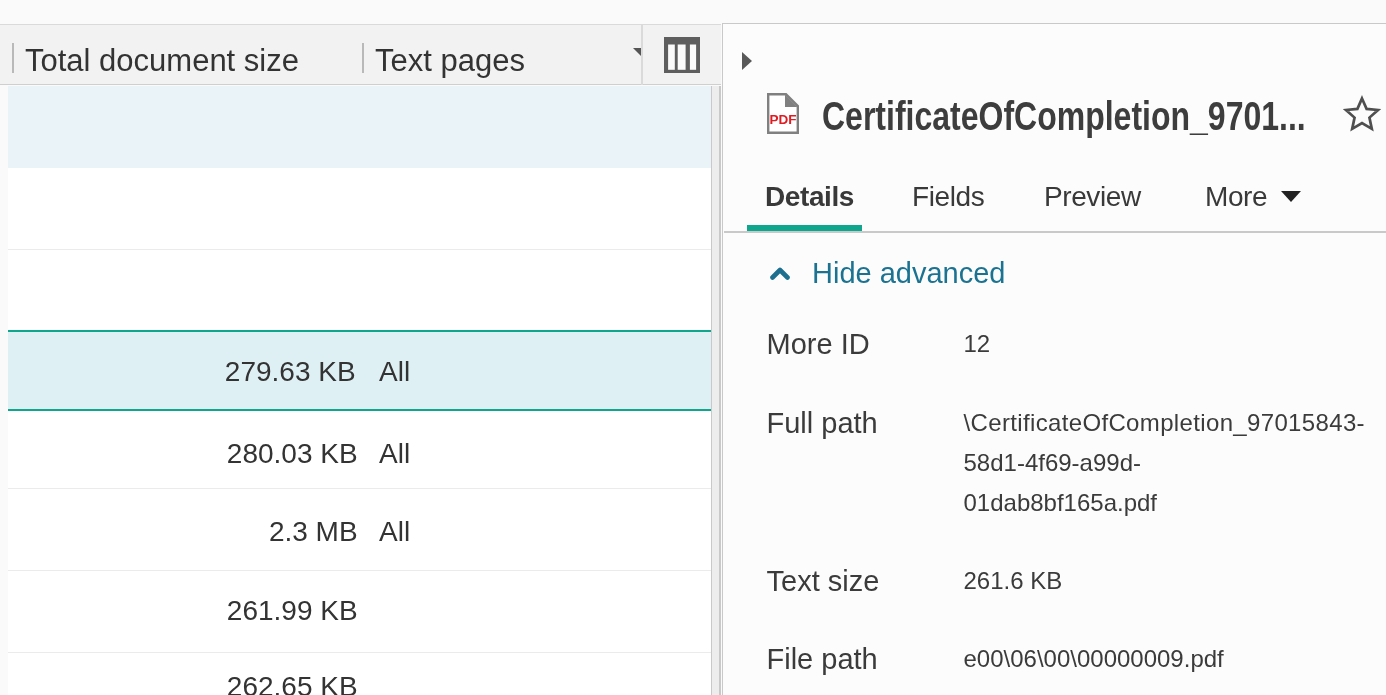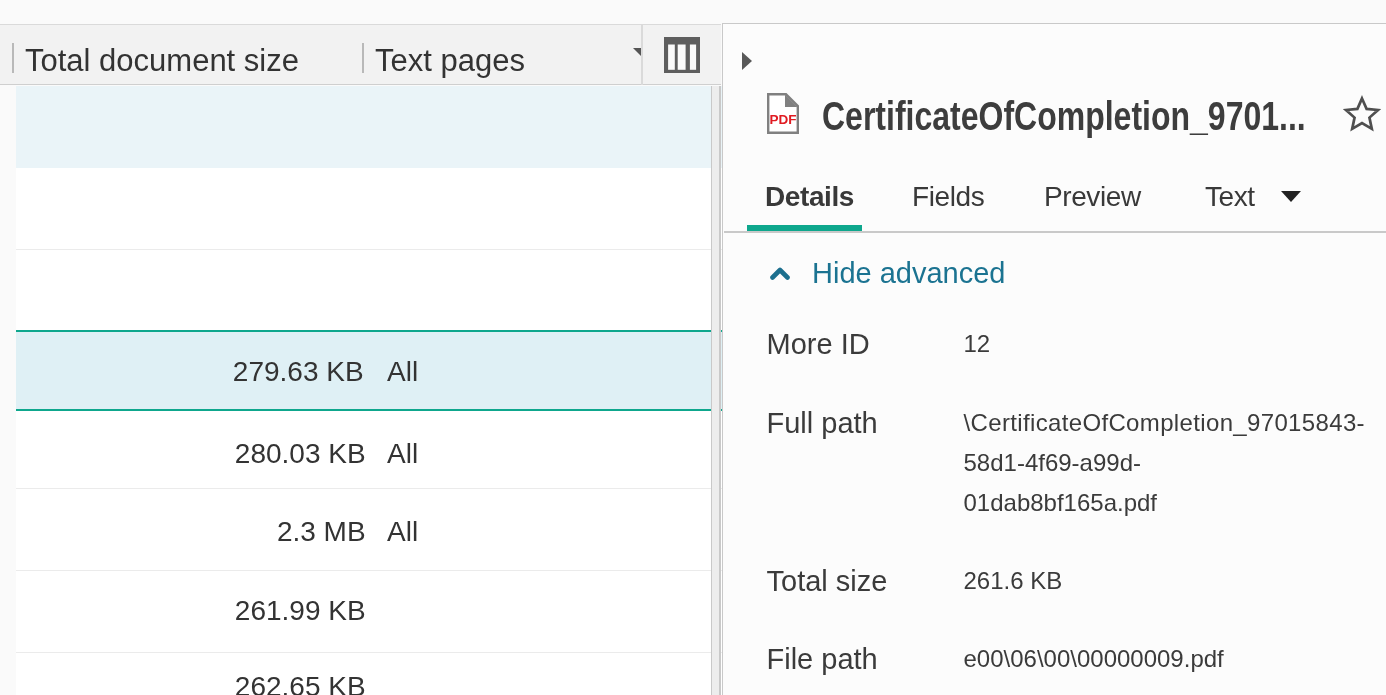--- a/index.html
+++ b/index.html
@@ -9,21 +9,21 @@
   
   #lpane{position:absolute;left:0;top:0;width:721px;height:695px;}
   #lhead{position:absolute;left:0;top:24px;width:721px;height:61px;background:#f2f2f2;
          border-top:1.5px solid #dadada;border-bottom:1.5px solid #cfcfcf;box-sizing:border-box;}
   .hsep{position:absolute;top:43px;width:2px;height:30px;background:#b9b9b9;}
   .htxt{position:absolute;font-size:31px;color:#333;line-height:35px;}
   #hline{position:absolute;left:641px;top:25px;width:2px;height:60px;background:#dadada;}
   #corner{position:absolute;left:633px;top:48px;width:0;height:0;
           border-top:8.5px solid #555;border-left:8.5px solid transparent;}
   
-  #rows{position:absolute;left:16px;top:85.5px;width:710.5px;height:609.5px;background:#fff;}
+  #rows{position:absolute;left:8px;top:85.5px;width:710.5px;height:609.5px;background:#fff;}
   .row{position:absolute;left:0;width:710.5px;}
   .rtxt{position:absolute;font-size:28px;color:#333;line-height:32px;}
   .rnum{text-align:right;right:360.9px;}
   
   #sbar{position:absolute;left:710.5px;top:85.5px;width:10px;height:609.5px;background:#ededed;
         border-left:1.5px solid #c9c9c9;border-right:2px solid #c9c9c9;box-sizing:border-box;}
   
   #rpanel{position:absolute;left:722px;top:22.5px;width:664px;height:672.5px;background:#fcfcfc;
           border-left:1.5px solid #c9c9c9;border-top:1.5px solid #c9c9c9;box-sizing:border-box;}
   #collapse{position:absolute;left:742px;top:52px;width:0;height:0;
@@ -99,33 +99,33 @@
 
   <div id="title">CertificateOfCompletion_9701...</div>
 
   <svg class="abs" style="left:1343px;top:95px;" width="38" height="37" viewBox="0 0 24 23">
     <path d="M12 2 L14.9 8.6 L22.1 9.3 L16.7 14.1 L18.2 21.2 L12 17.5 L5.8 21.2 L7.3 14.1 L1.9 9.3 L9.1 8.6 Z" fill="none" stroke="#4f4f4f" stroke-width="1.7" stroke-linejoin="miter"></path>
   </svg>
 
   <div class="tab" style="left:765px;font-weight:bold;">Details</div>
   <div class="tab" style="left:912px;">Fields</div>
   <div class="tab" style="left:1044px;">Preview</div>
-  <div class="tab" style="left:1205px;">Text</div>
+  <div class="tab" style="left:1205px;">More</div>
   <div id="morecaret"></div>
   <div id="tabuline"></div>
   <div id="tabdiv"></div>
 
   <svg id="hidechev" width="20" height="15" viewBox="0 0 20 15">
     <path d="M2.5 11.5 L10 4 L17.5 11.5" fill="none" stroke="#1c6f8e" stroke-width="4.6" stroke-linecap="round" stroke-linejoin="round"></path>
   </svg>
   <div id="hideadv">Hide advanced</div>
 
   <div class="dlabel" style="top:324px;">More ID</div>
   <div class="dvalue" style="top:324px;">12</div>
 
   <div class="dlabel" style="top:402.5px;">Full path</div>
   <div class="dvalue" style="top:402.5px;"><span style="letter-spacing:0.35px">\CertificateOfCompletion_97015843-</span><br>58d1-4f69-a99d-<br>01dab8bf165a.pdf</div>
 
-  <div class="dlabel" style="top:560.5px;">Total size</div>
+  <div class="dlabel" style="top:560.5px;">Text size</div>
   <div class="dvalue" style="top:560.5px;">261.6 KB</div>
 
   <div class="dlabel" style="top:639px;">File path</div>
   <div class="dvalue" style="top:639px;">e00\06\00\00000009.pdf</div>
 
 </body></html>

